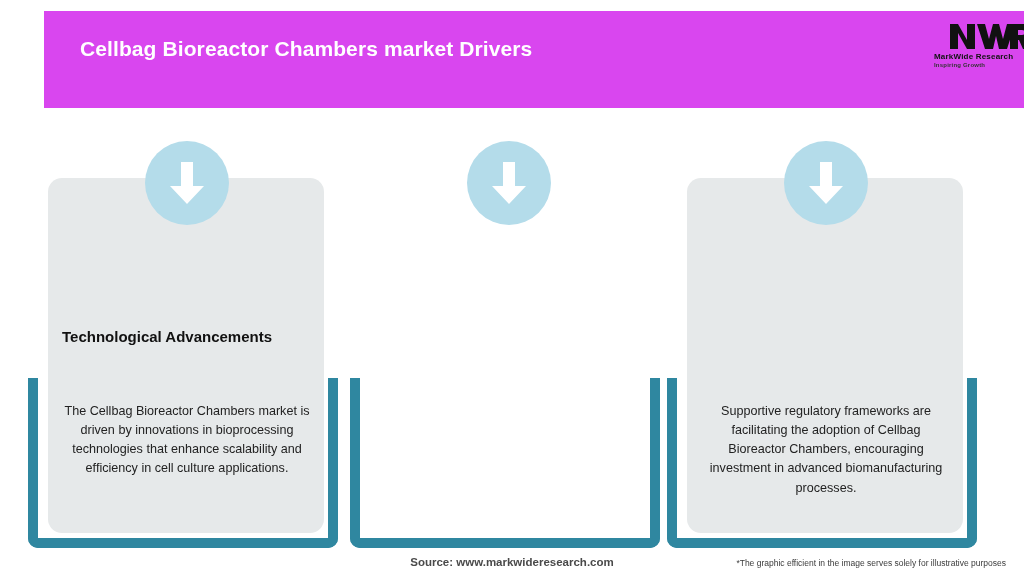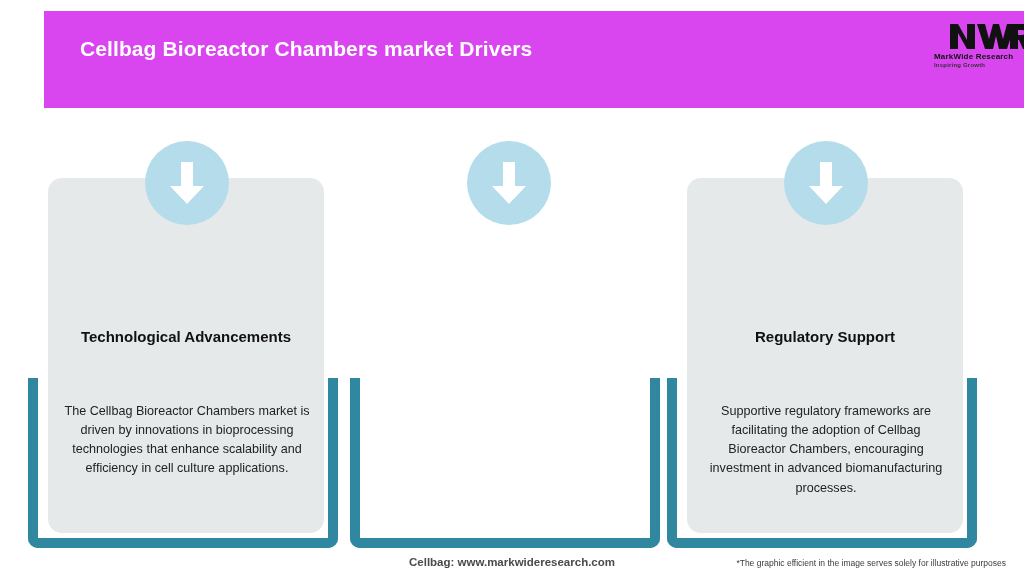--- a/index.html
+++ b/index.html
@@ -122,21 +122,21 @@
     display: flex;
     align-items: center;
     justify-content: center;
   }
 
   .card-title {
     position: absolute;
     left: 14px;
     right: 14px;
     top: 148px;
-    text-align: center;
+    text-align: left;
     font-size: 15px;
     font-weight: bold;
     color: #111111;
     line-height: 1.42;
   }
 
   .card-body {
     position: absolute;
     left: 16px;
     right: 14px;
@@ -204,26 +204,25 @@
     <div class="icon-circle">
       <svg width="40" height="46" viewBox="0 0 40 46">
         <path d="M14 2 L26 2 L26 26 L37 26 L20 44 L3 26 L14 26 Z" fill="#ffffff"></path>
       </svg>
     </div>
   </div>
 
   <div class="card-slot slot-3">
     <div class="frame"></div>
     <div class="card">
-      <div class="card-title">Regulatory Support</div>
       <div class="card-body">Supportive regulatory frameworks are facilitating the adoption of Cellbag Bioreactor Chambers, encouraging investment in advanced biomanufacturing processes.</div>
     </div>
     <div class="icon-circle">
       <svg width="40" height="46" viewBox="0 0 40 46">
         <path d="M14 2 L26 2 L26 26 L37 26 L20 44 L3 26 L14 26 Z" fill="#ffffff"></path>
       </svg>
     </div>
   </div>
 
 </div>
 
-<div class="footer-source">Cellbag: www.markwideresearch.com</div>
+<div class="footer-source">Source: www.markwideresearch.com</div>
 <div class="footer-note">*The graphic efficient in the image serves solely for illustrative purposes</div>
 
 </body></html>

